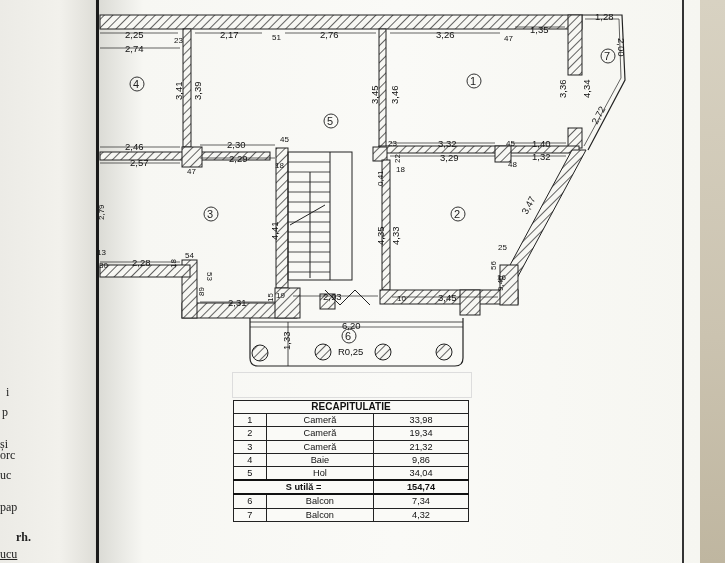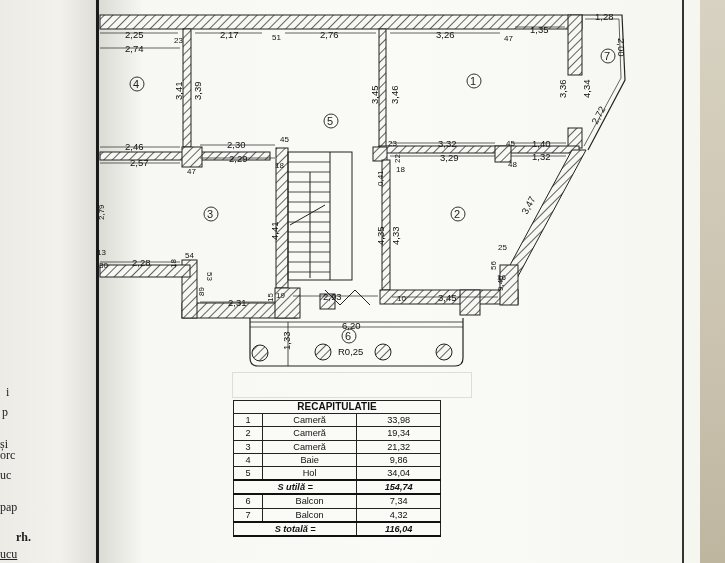--- a/index.html
+++ b/index.html
@@ -7,26 +7,26 @@
   .under-page{position:absolute;left:0;top:0;width:100px;height:563px;background:linear-gradient(90deg,#ecebe6 0%,#f2f1ec 60%,#dcdbd5 100%);}
   .under-text{position:absolute;left:0;font-family:"Liberation Serif",serif;font-size:12px;color:#222;}
   .page{position:absolute;left:95px;top:0;width:605px;height:563px;background:linear-gradient(90deg,#d9d9d3 0%,#f7f7f3 8%,#fafaf7 50%,#f6f6f1 100%);}
   .fold-line{position:absolute;left:96px;top:0;width:3px;height:563px;background:#1a1a1a;}
   .right-line{position:absolute;left:682px;top:0;width:1.5px;height:563px;background:#333;}
   .desk{position:absolute;left:700px;top:0;width:25px;height:563px;background:linear-gradient(180deg,#d8d2c2 0%,#cbc3b0 60%,#bfb6a0 100%);}
   svg.plan{position:absolute;left:0;top:0;}
   .dim{font-size:9.5px;fill:#111;font-family:"Liberation Sans",sans-serif;}
   .small{font-size:8px;}
   .room-num{font-size:11px;fill:#222;}
-  table.recap{position:absolute;left:233px;top:400px;width:208px;border-collapse:collapse;background:#fafaf7;font-size:9.2px;color:#111;}
+  table.recap{position:absolute;left:233px;top:400px;width:236px;border-collapse:collapse;background:#fafaf7;font-size:9.2px;color:#111;}
   table.recap td, table.recap th{border:1px solid #222;padding:0 3px;height:12.2px;line-height:12px;text-align:center;}
   table.recap th{font-weight:bold;}
   table.recap .title{font-size:10px;}
   table.recap .bold{font-weight:bold;}
-  table.recap tr.sum td{border-top:2px solid #111;border-bottom:2px solid #111;font-style:italic;}
+  table.recap tr.sum td{border-top:2px solid #111;border-bottom:2px solid #111;}
   .ghost{position:absolute;left:232px;top:372px;width:238px;height:24px;border:1px solid #ddd;color:#e3e3de;font-size:9px;text-align:center;}
 </style>
 </head>
 <body>
 
 <div class="under-page">
   <span class="under-text" style="top:385px;left:6px">i</span>
   <span class="under-text" style="top:405px;left:2px">p</span>
   <span class="under-text" style="top:437px;left:0px">și</span>
   <span class="under-text" style="top:448px;left:0px">orc</span>
@@ -263,18 +263,14 @@
   <tr>
     <td>6</td>
     <td>Balcon</td>
     <td>7,34</td>
   </tr>
   <tr>
     <td>7</td>
     <td>Balcon</td>
     <td>4,32</td>
   </tr>
-  <tr class="sum">
-    <td colspan="2" class="bold">S totală =</td>
-    <td class="bold">116,04</td>
-  </tr>
 </tbody>
   </table>
 
 </body></html>

